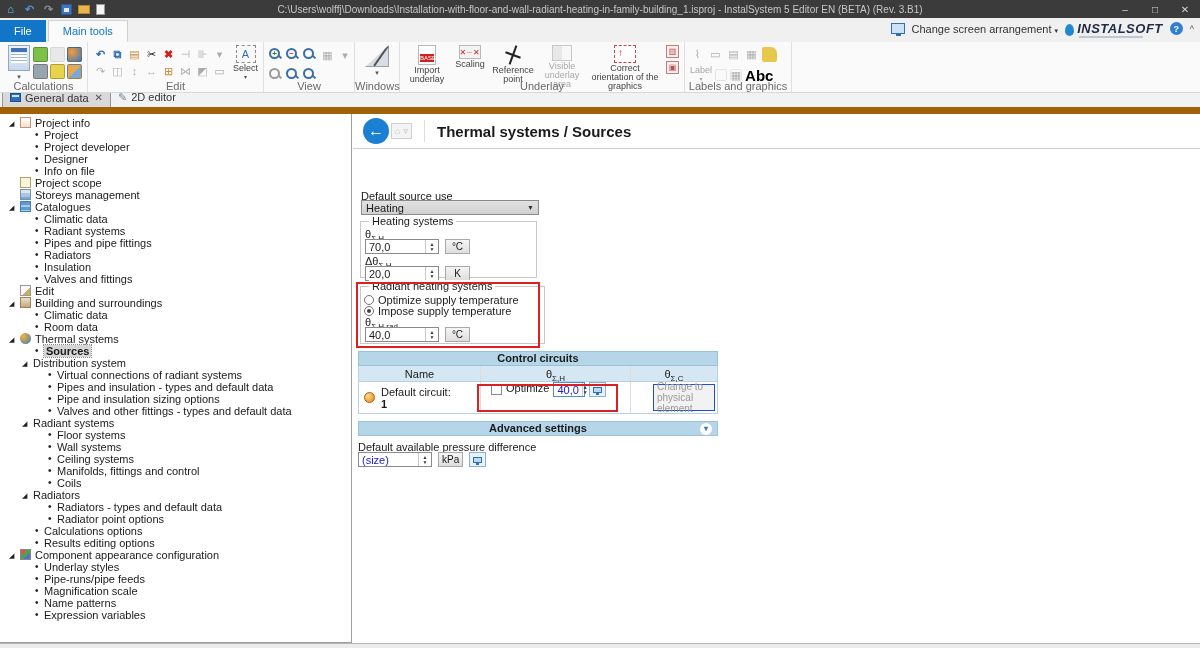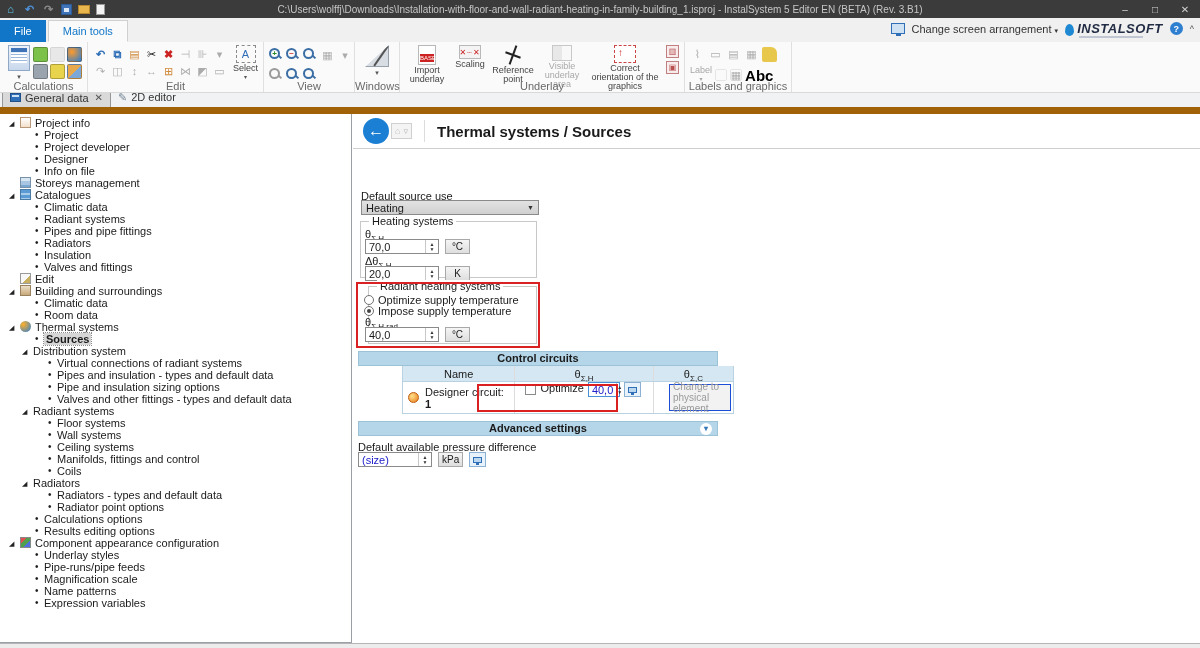--- a/index.html
+++ b/index.html
@@ -141,21 +141,21 @@
   .unitbtn { height:15px; min-width:25px; border:1px solid #a8a8a8; background:linear-gradient(#f5f5f5,#dedede); font-size:10px; display:inline-flex; align-items:center; justify-content:center; padding:0 3px; }
   .monbtn { width:17px; height:15px; border:1px solid #8ab0d4; background:#e8f2fa; display:inline-flex; align-items:center; justify-content:center; }
   .monbtn .scr { width:9px; height:6px; border:1px solid #2f6fb8; background:#bcd8ee; position:relative; }
   .monbtn .scr::after { content:""; position:absolute; left:2px; bottom:-3px; width:3px; height:2px; background:#2f6fb8; }
   .radio { width:10px; height:10px; border:1px solid #707070; border-radius:50%; background:#fff; display:inline-block; position:relative; top:1px; margin-right:4px; }
   .radio.on::after { content:""; position:absolute; left:2px; top:2px; width:4px; height:4px; border-radius:50%; background:#444; }
   .checkbox { width:11px; height:11px; border:1px solid #8a8a8a; background:#fff; display:inline-block; position:relative; top:2px; }
   .redbox { position:absolute; border:2px solid #da2020; pointer-events:none; z-index:5; }
 
   .secbar { position:absolute; left:5px; width:360px; height:15px; background:#b5d5e8; border:1px solid #9cc2d8; text-align:center; font-weight:bold; line-height:13px; }
-  .cctable { position:absolute; left:5px; top:217px; width:332px; border:1px solid #b9d2e2; border-top:none;margin-left:44px; }
+  .cctable { position:absolute; left:5px; top:217px; width:360px; border:1px solid #b9d2e2; border-top:none; }
   .cchead { display:flex; background:#d5e7f2; height:16px; line-height:16px; border-bottom:1px solid #b9d2e2; }
   .cchead div { text-align:center; }
   .ccrow { display:flex; background:#fff; height:31px; }
   .col-name { width:122px; border-right:1px solid #dcdcdc; position:relative; }
   .col-th { width:150px; border-right:1px solid #dcdcdc; position:relative; }
   .col-tc { width:86px; position:relative; }
   .ccrow .col-name { display:flex; align-items:center; gap:6px; padding-left:5px; }
   .statdot { width:11px; height:11px; border-radius:50%; background:radial-gradient(circle at 35% 35%, #ffe28a, #e87818); border:1px solid #c05c10; flex:0 0 auto; }
   .ccname { line-height:12px; }
   .ccrow .col-th { display:flex; align-items:flex-start; gap:4px; padding-left:10px; }
@@ -369,20 +369,24 @@
     </div>
     <div class="trow b1">
       <span class="bullet">•</span>
       <span class="tlabel">Designer</span>
     </div>
     <div class="trow b1">
       <span class="bullet">•</span>
       <span class="tlabel">Info on file</span>
     </div>
     <div class="trow root0">
+      <span class="ticon ti-scope"></span>
+      <span class="tlabel">Project scope</span>
+    </div>
+    <div class="trow root0">
       <span class="ticon ti-storeys"></span>
       <span class="tlabel">Storeys management</span>
     </div>
     <div class="trow root">
       <span class="arrow">◢</span>
       <span class="ticon ti-cat"></span>
       <span class="tlabel">Catalogues</span>
     </div>
     <div class="trow b1">
       <span class="bullet">•</span>
@@ -565,21 +569,21 @@
         <span class="arrows">
             <span>▲</span>
             <span>▼</span>
           </span>
       </span>
       <span class="unitbtn">K</span>
     </div>
 
     <div class="redbox" style="left:3px; top:133px; width:184px; height:66px;"></div>
 
-    <div class="gbox" style="left:15px; top:137px; width:169px; height:58px;">
+    <div class="gbox" style="left:7px; top:137px; width:185px; height:58px;">
       <span class="gtitle">Radiant heating systems</span>
     </div>
     <div class="flabel" style="left:11px; top:145px;">
       <span class="radio" id="radio0"></span><span>Optimize supply temperature</span>
     </div>
     <div class="flabel" style="left:11px; top:156px;">
       <span class="radio on" id="radio1"></span><span>Impose supply temperature</span>
     </div>
     <div class="flabel" style="left:12px; top:167px;"><span>θ</span><sub>Σ,H rad</sub></div>
     <div class="fieldrow" style="left:12px; top:178px;">
@@ -596,21 +600,21 @@
     <div class="secbar" style="top:202px;">Control circuits</div>
     <div class="cctable">
       <div class="cchead">
         <div class="col-name">Name</div>
         <div class="col-th"><span>θ</span><sub>Σ,H</sub></div>
         <div class="col-tc"><span>θ</span><sub>Σ,C</sub></div>
       </div>
       <div class="ccrow">
         <div class="col-name">
           <span class="statdot"></span>
-          <span class="ccname"><span>Designer circuit:</span><br><span style="font-weight:bold;">1</span></span>
+          <span class="ccname"><span>Default circuit:</span><br><span style="font-weight:bold;">1</span></span>
         </div>
         <div class="col-th">
           <span class="checkbox" id="optcheck"></span>
           <span>Optimize</span>
           <span class="spin bluetext focus" style="width:32px;">
             <span class="val">40,0</span>
             <span class="arrows">
                 <span>▲</span>
                 <span>▼</span>
               </span>

